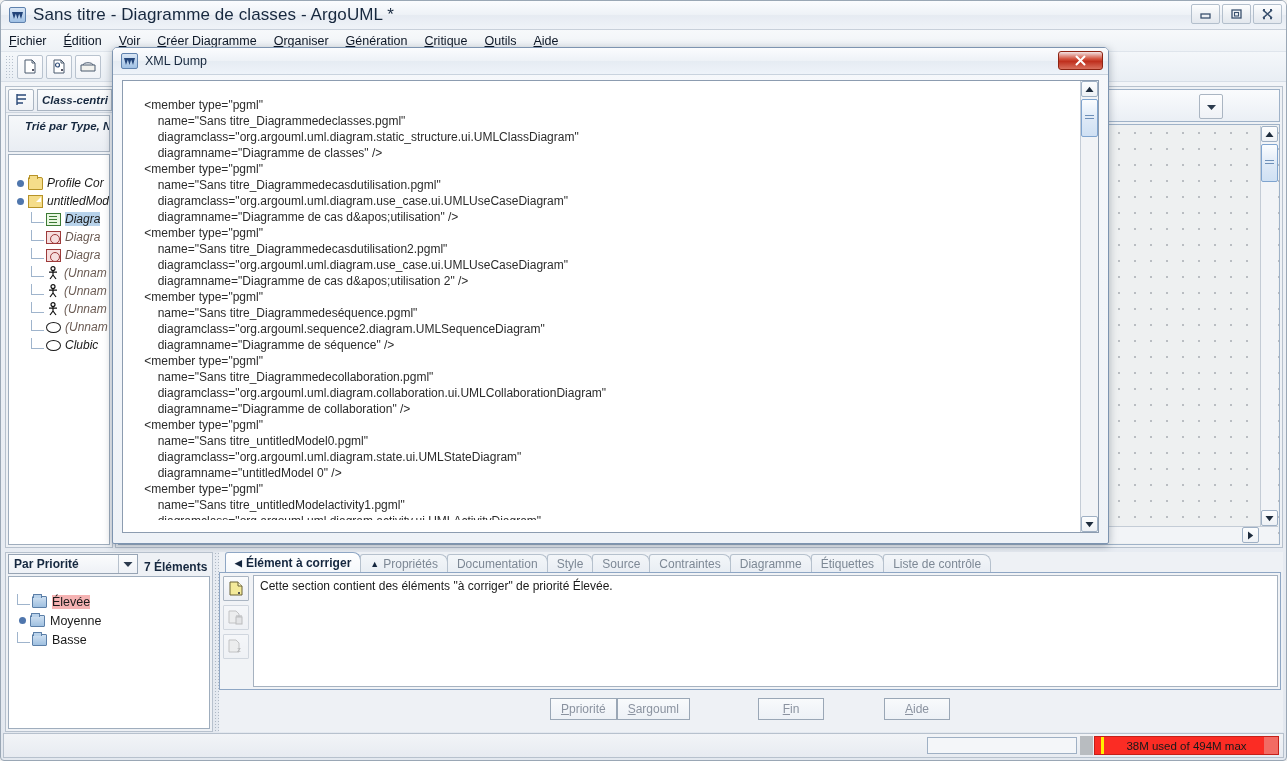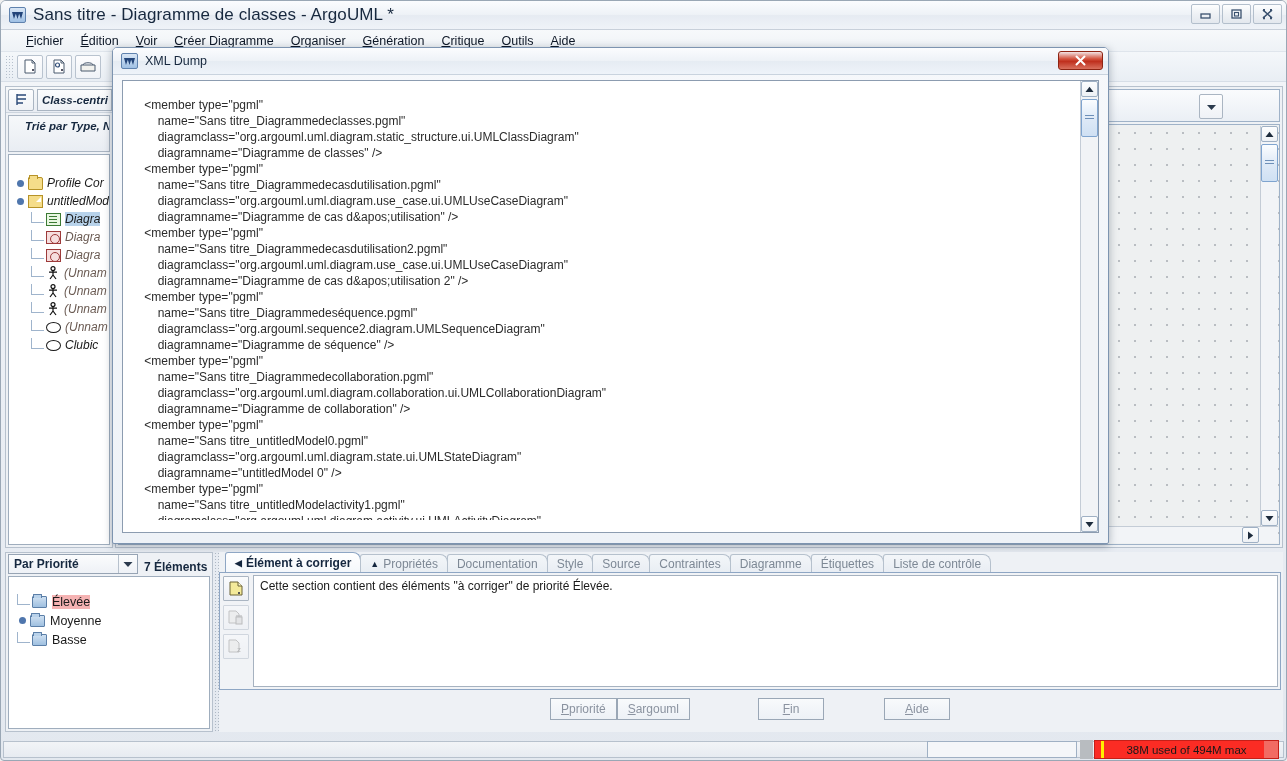--- a/index.html
+++ b/index.html
@@ -51,21 +51,21 @@
     border: 1px solid #b3bfcc; border-radius: 2px;
     display:flex; align-items:center; justify-content:center;
     color:#39506e;
   }
   .win-btn svg { display:block; }
 
   
   #menubar {
     position: absolute; left: 0; top: 29px; width: 1287px; height: 22px;
     background: linear-gradient(180deg,#f7f9fb 0%,#eef2f6 100%);
-    display: flex; align-items: center; padding-left: 17px;
+    display: flex; align-items: center; padding-left: 0;
     border-bottom: 1px solid #dfe5ec;
   }
   .menu-item {
     font-size: 12.5px; color: #0d1726; padding: 2px 9px 2px 8px; white-space: nowrap;
   }
   .menu-item .mn { text-decoration: underline; }
 
   
   #toolbar {
     position: absolute; left: 0; top: 51px; width: 1287px; height: 30px;
@@ -310,21 +310,21 @@
     border:1px solid #9aa7b6;
     display:flex;align-items:center;justify-content:center;
     font-size:12px; color:#8b93a0;
   }
   .wz-btn .mn { text-decoration: underline; }
   .wz-gap-a { width:68px; }
   .wz-gap-b { width:60px; }
 
   
   #statusbar {
-    position:absolute; left:2px; bottom:2px; width:1281px; height:17px;
+    position:absolute; left:2px; bottom:2px; width:1281px; height:25px;
     background: linear-gradient(180deg,#f2f4f7 0%,#e7ebf1 100%);
     border:1px solid #b7c1cd;
     display:flex; align-items:center;
   }
   #status-text { flex:1; font-size:12px; color:#33404f; padding-left:8px; }
   #status-field {
     width:150px; height:17px; margin-right:3px;
     background:#f4f6f9; border:1px solid #9fb0c4;
   }
   #mem-grip { width:13px; height:19px; background:#b8bcc0; margin-right:1px; }

